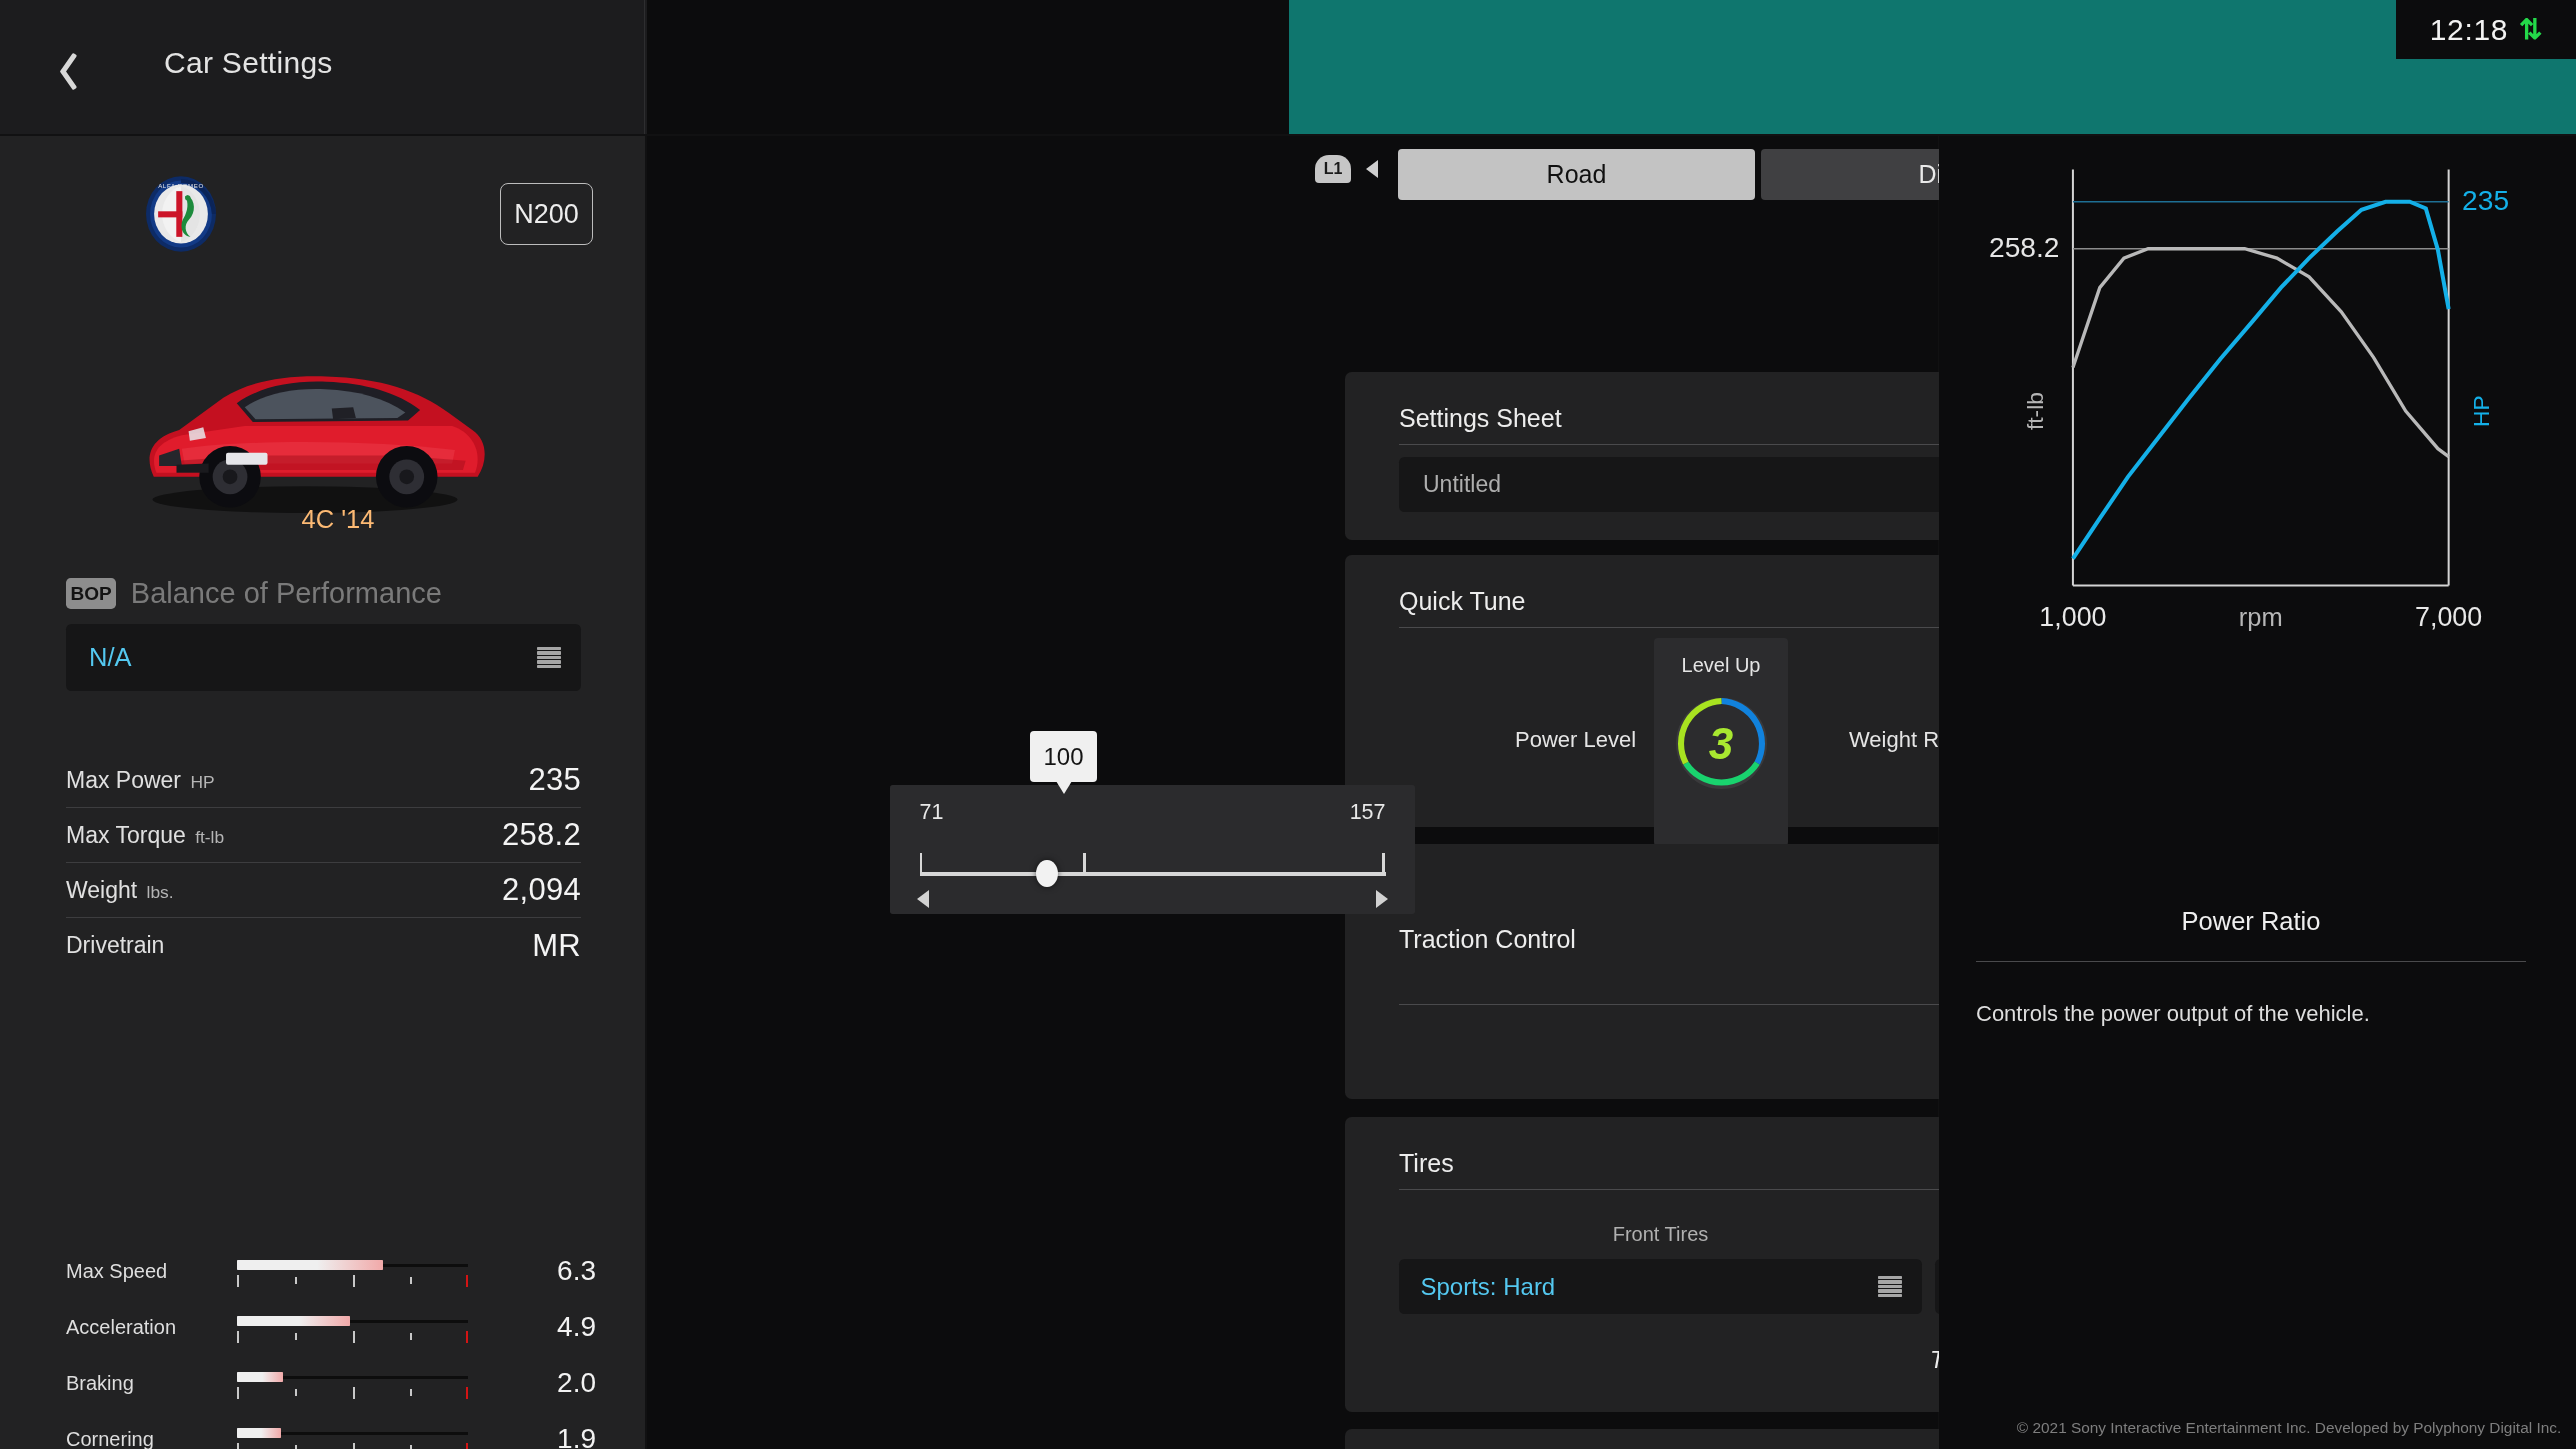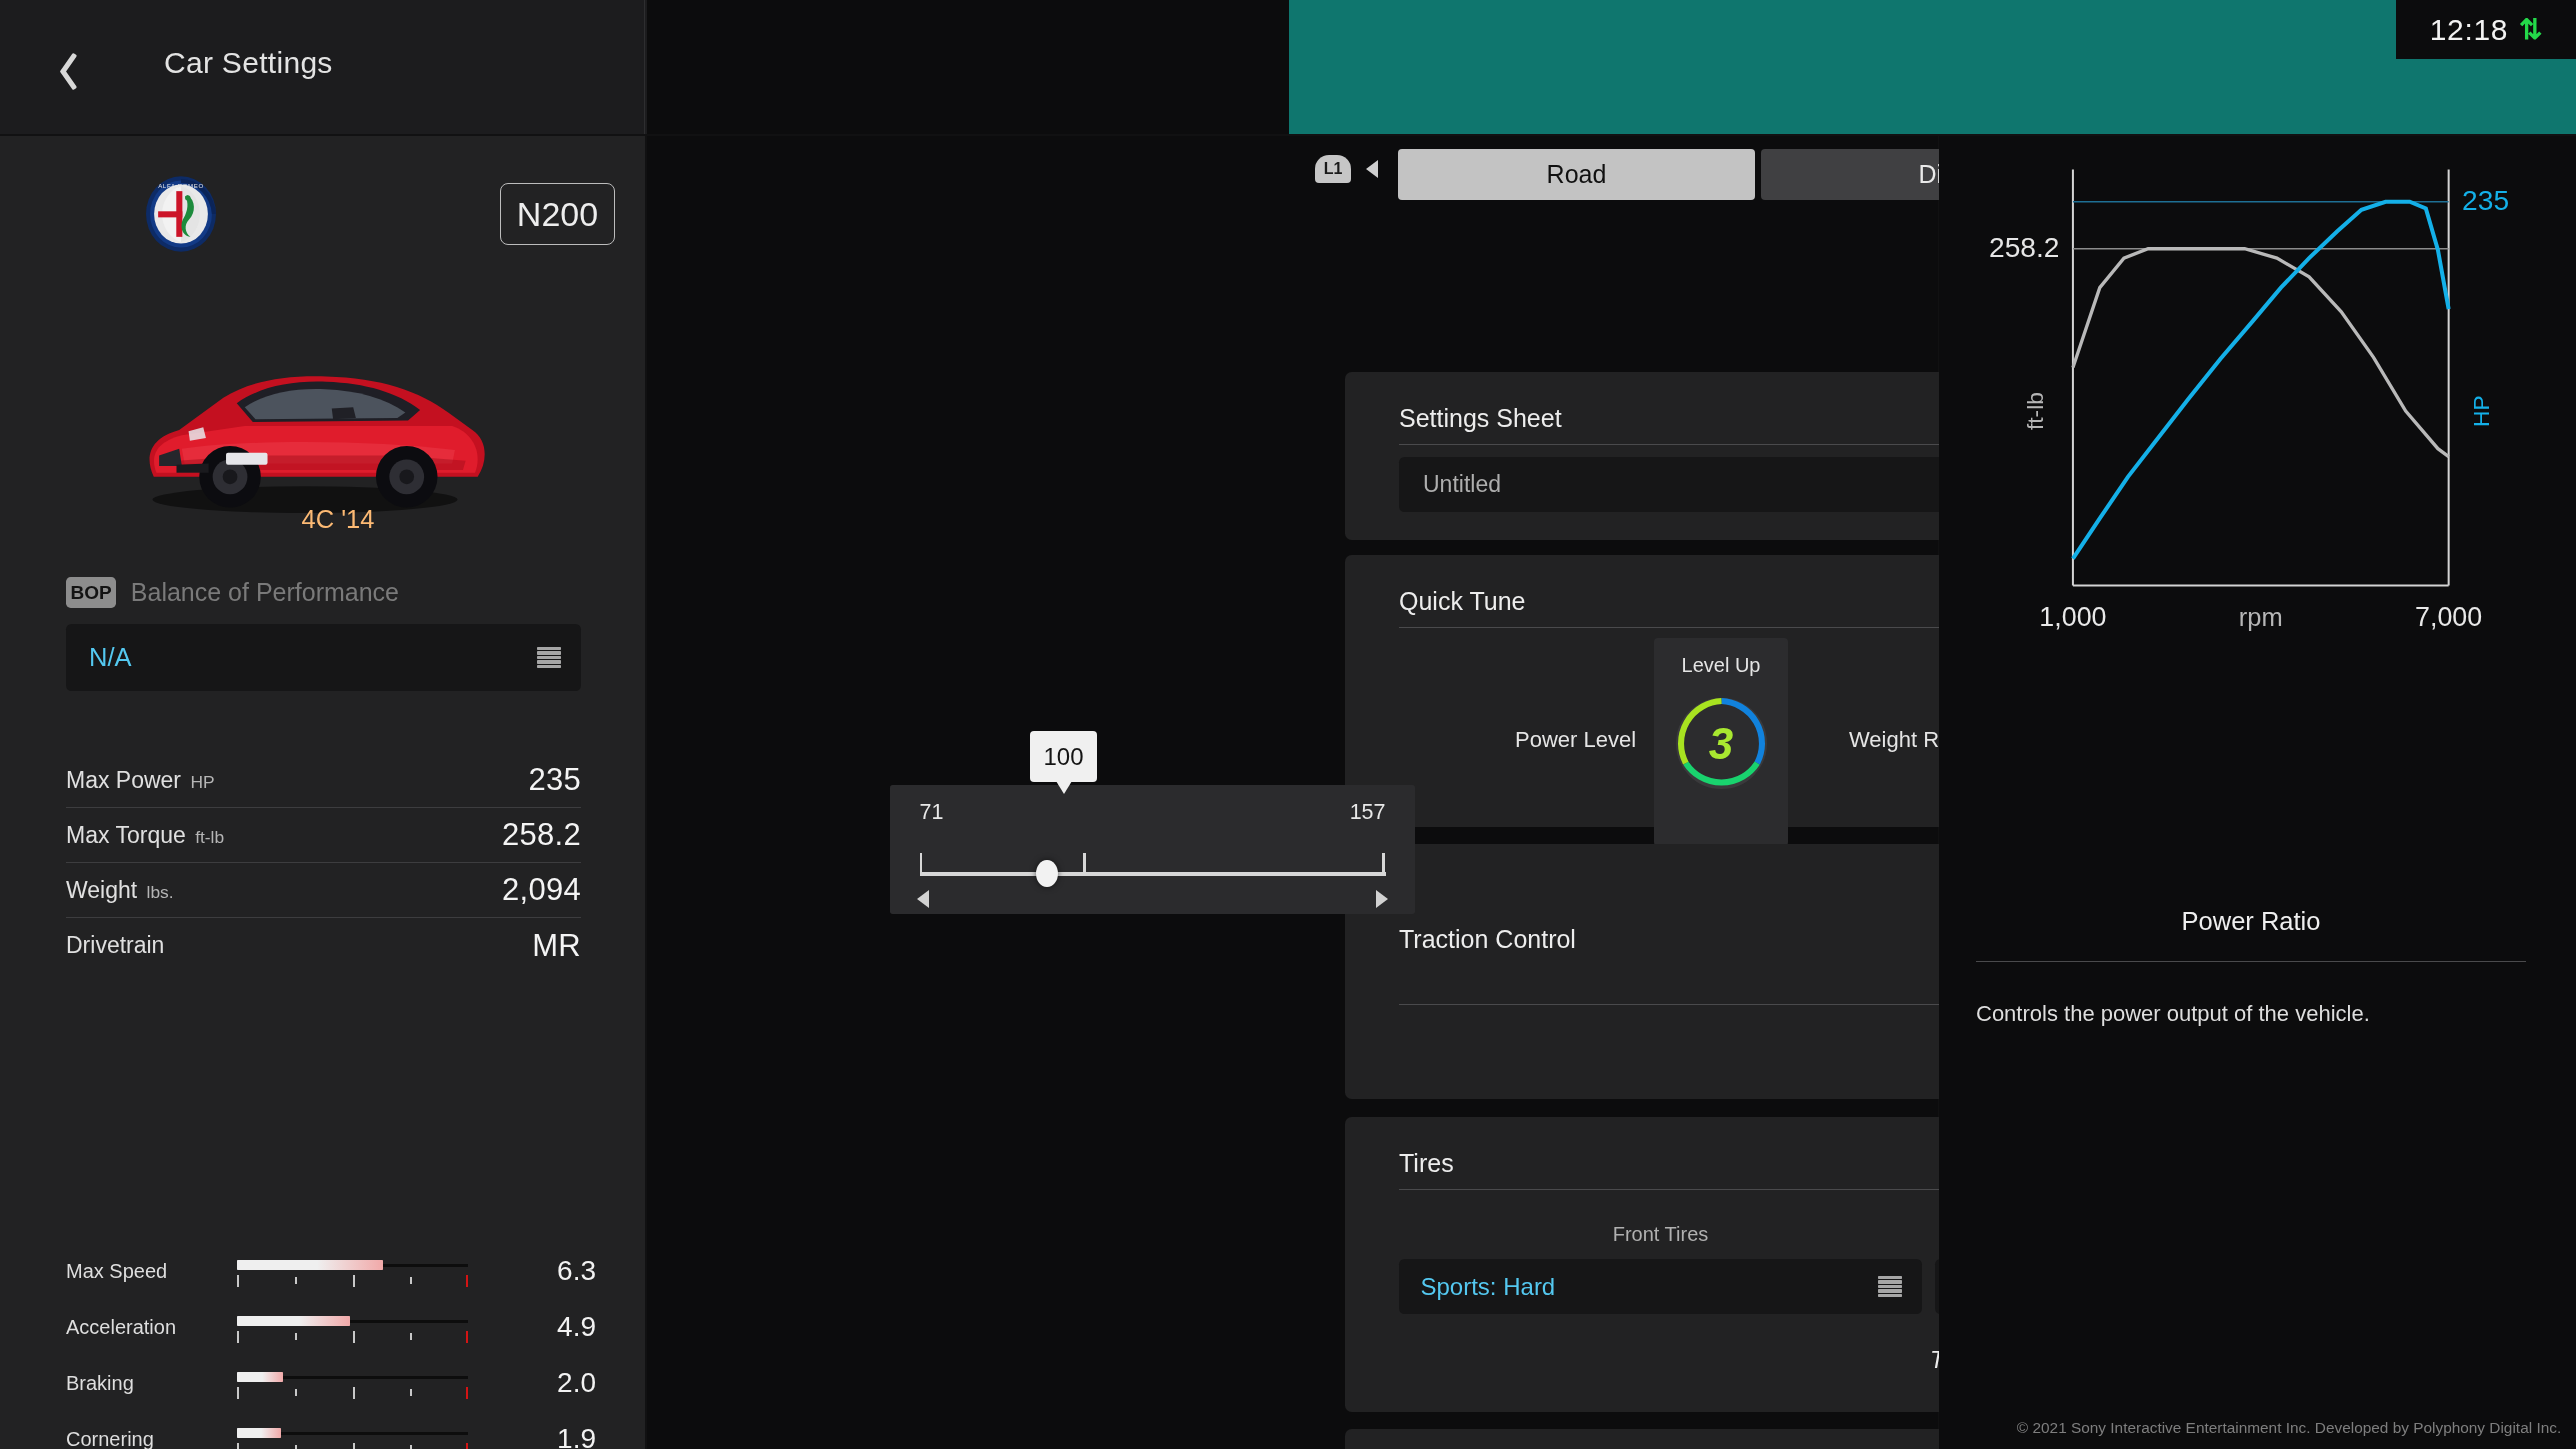--- a/index.html
+++ b/index.html
@@ -31,31 +31,31 @@
   .topbar-right { position:absolute; left:1289px; top:0; right:0; height:134px; background:#0f766e; }
 
   .clock-box { position:absolute; right:0; top:0; width:180px; height:59px; background:#0c0c0d;
                display:flex; align-items:center; justify-content:center; gap:10.7px; }
   .clock-time { font-size:30px; color:#f2f2f2; letter-spacing:0.7px; }
   .clock-net { font-size:28px; color:#24d94a; font-weight:bold; }
 
   
   .sidebar { position:absolute; left:0; top:136px; width:645px; bottom:0; background:#222223; }
   .brand-logo { position:absolute; left:142px; top:39px; width:78px; height:78px; }
-  .n200-side { position:absolute; left:500px; top:47px; width:115px; height:62px;
+  .n200-side { position:absolute; left:500px; top:47px; width:93px; height:62px;
                border:1.3px solid #bcbcbc; border-radius:8px; display:flex; align-items:center;
-               justify-content:center; font-size:34px; color:#ededed; }
+               justify-content:center; font-size:27px; color:#ededed; }
   .car-big { position:absolute; left:117px; top:215px; width:376px; height:174px; }
   .car-label { position:absolute; left:0; width:676px; top:369px; text-align:center;
                font-size:25.5px; color:#fdba74; }
 
   .bop-row { position:absolute; left:66px; top:441px; display:flex; align-items:center; gap:14.8px; }
   .bop-badge { width:50px; height:31px; background:#8d8d8d; border-radius:4.7px; display:flex;
                align-items:center; justify-content:center; font-size:19px; color:#131313; font-weight:bold; }
-  .bop-text { font-size:25px; color:#7a7a7a; }
+  .bop-text { font-size:29px; color:#7a7a7a; }
   .bop-field { position:absolute; left:66px; top:488px; width:515px; height:67px; background:#161617;
                border-radius:5.4px; display:flex; align-items:center; }
   .bop-val { position:absolute; left:23px; font-size:25.5px; color:#54c8f0; }
   .list-ico { position:absolute; right:20px; width:24px; height:21.5px; display:flex;
               flex-direction:column; justify-content:space-between; }
   .list-ico i { display:block; height:3.4px; background:#a6a6a6; border-radius:0.7px; }
 
   .spec-tbl { position:absolute; left:66px; top:617px; width:515px; }
   .spec-row { position:relative; height:55px; display:flex; align-items:center;
               justify-content:space-between; border-bottom:1.3px solid #3d3d3f; }

